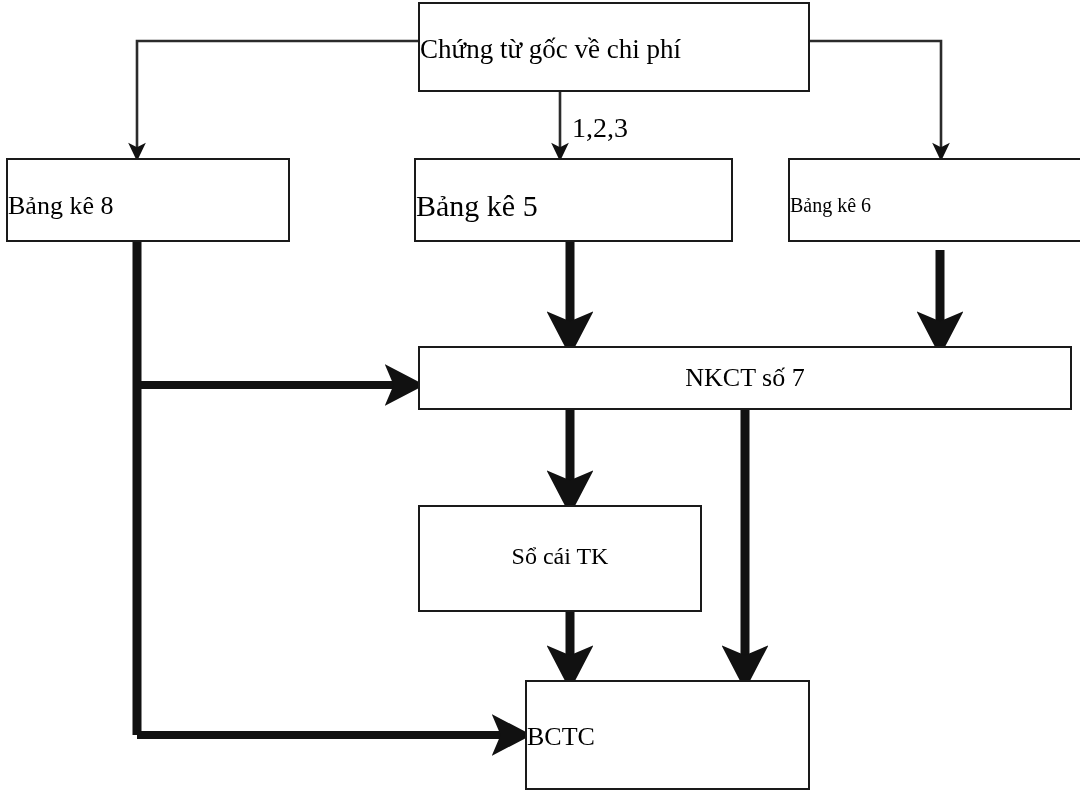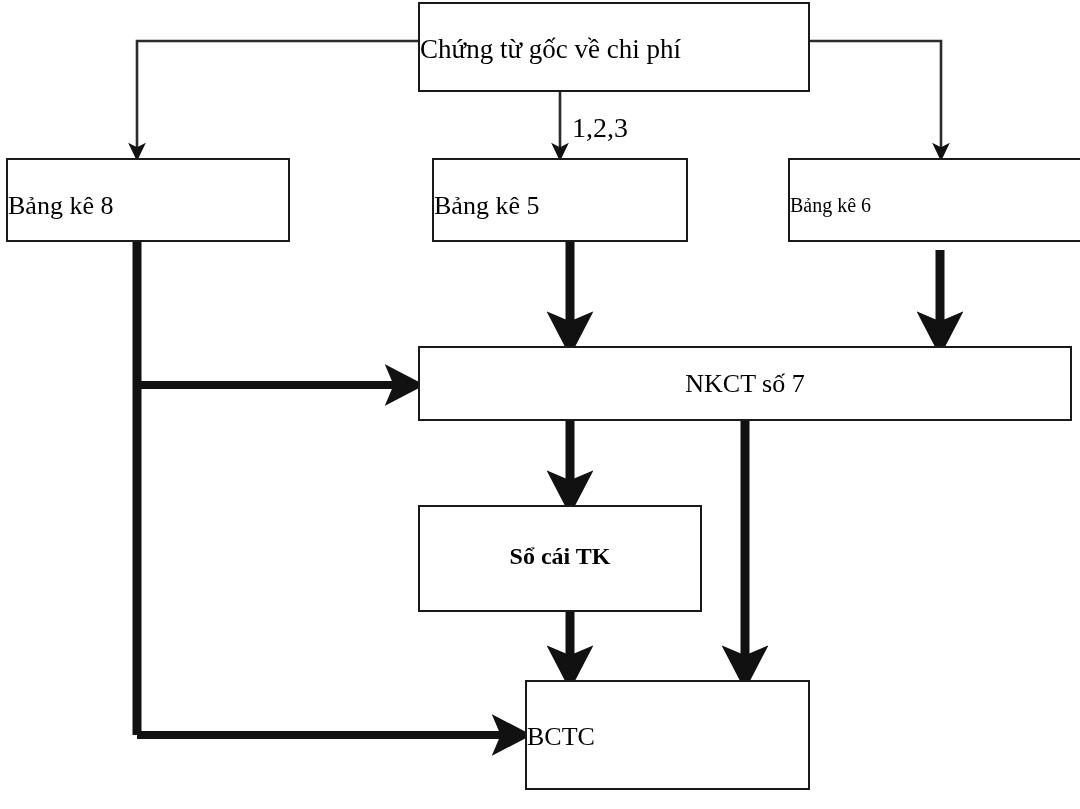--- a/index.html
+++ b/index.html
@@ -54,52 +54,52 @@
   #node-bk4 {
     left: 6px;
     top: 158px;
     width: 284px;
     height: 84px;
     justify-content: flex-start;
     padding-top: 12px;
     font-size: 26px;
   }
   #node-bk5 {
-    left: 432px;
+    left: 414px;
     top: 158px;
-    width: 256px;
+    width: 319px;
     height: 84px;
     justify-content: flex-start;
     padding-top: 12px;
-    font-size: 26px;
+    font-size: 30px;
   }
   #node-bk6 {
     left: 788px;
     top: 158px;
     width: 324px;
     height: 84px;
     justify-content: flex-start;
     padding-top: 12px;
     font-size: 20px;
   }
   
   #node-nkct {
     left: 418px;
     top: 346px;
     width: 654px;
-    height: 75px;
+    height: 64px;
     font-size: 26px;
   }
   
   #node-ledger {
     left: 418px;
     top: 505px;
     width: 284px;
     height: 107px;
-    font-weight: bold;
+    font-weight: normal;
     font-size: 24px;
     justify-content: space-around;
     padding: 6px 0 10px 0;
   }
   #node-ledger .line-1 { font-size: 24px; }
   #node-ledger .line-2 { font-size: 23px; }
   
   #node-bctc {
     left: 525px;
     top: 680px;

